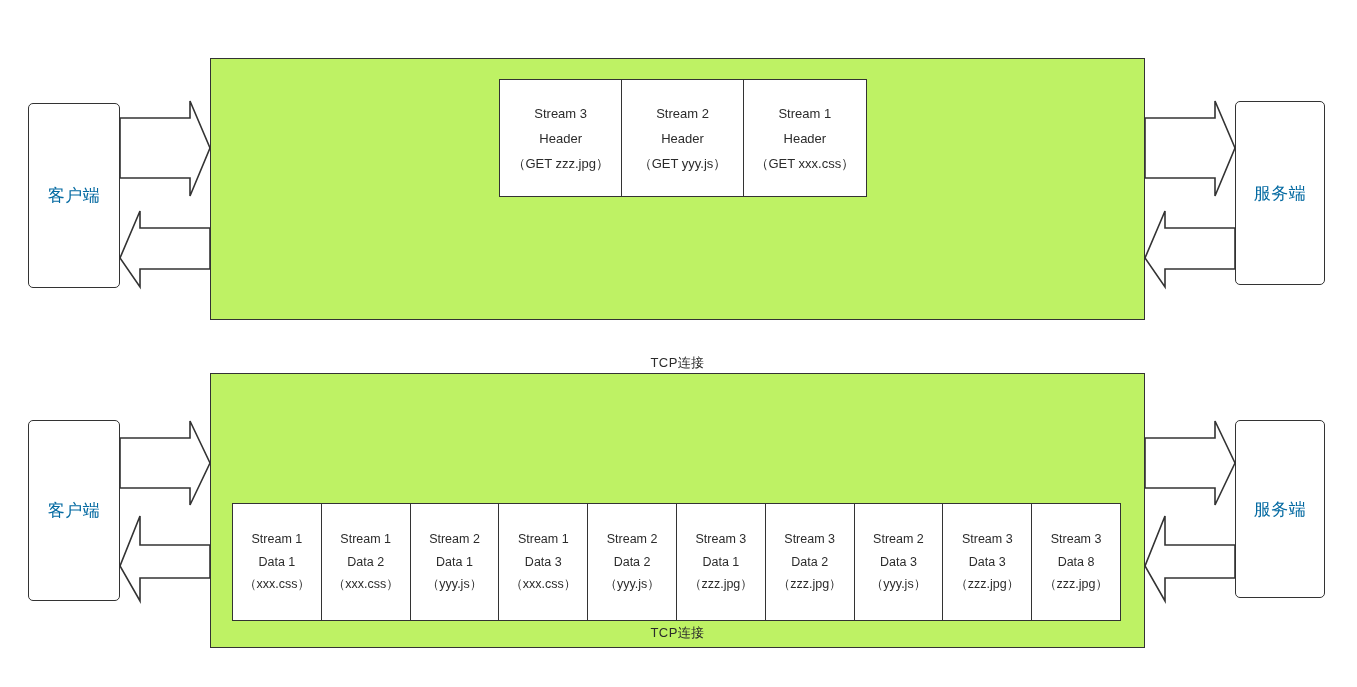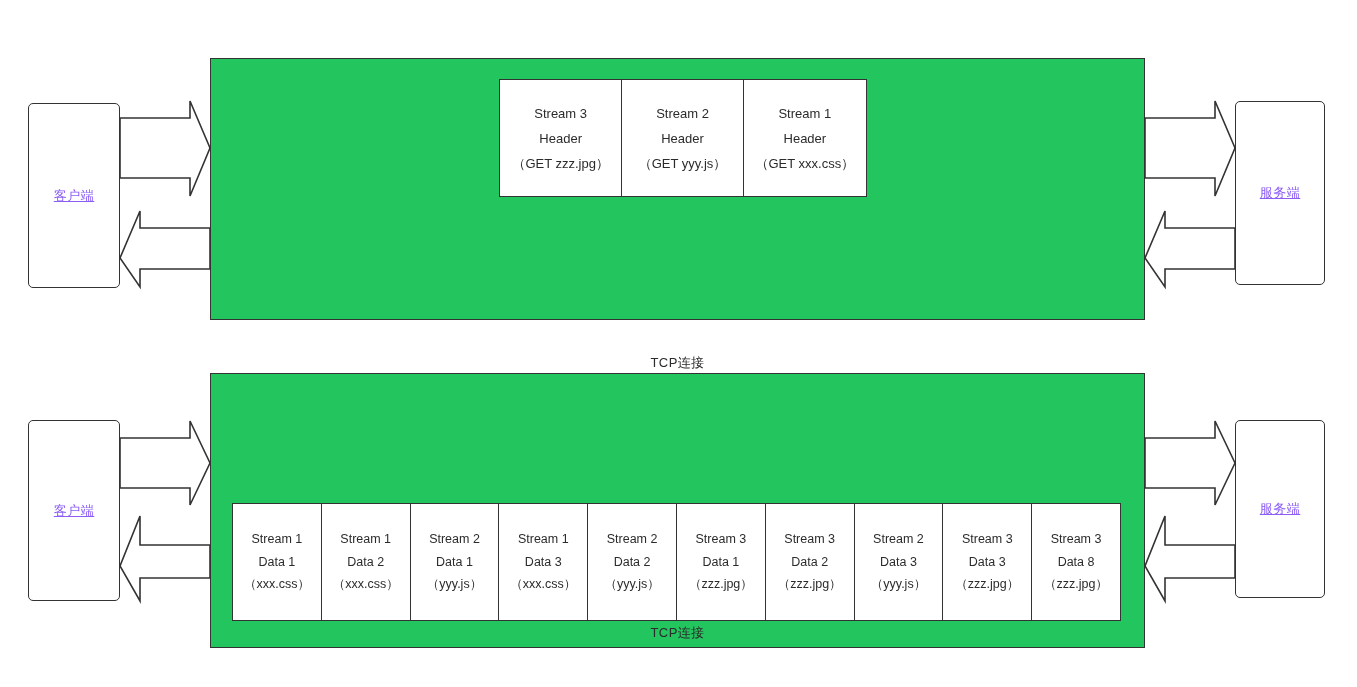--- a/index.html
+++ b/index.html
@@ -30,30 +30,29 @@
     background: #ffffff;
     display: flex;
     align-items: center;
     justify-content: center;
     text-align: center;
   }
 
   
   .endpoint {
     border-radius: 5px;
-    font-size: 13px;
-    color: #8b5cf6;
+    font-size: 17px;
+    color: #0369a1;
     letter-spacing: 0.5px;
-    text-decoration: underline;
   }
 
   
   .tcp-container {
     border: 1.6px solid #333333;
-    background: #22c55e;
+    background: #bef264;
     display: block;
   }
   .tcp-label {
     position: absolute;
     width: 100%;
     text-align: center;
     font-size: 13px;
     color: #2b2b2b;
     letter-spacing: 0.4px;
   }

